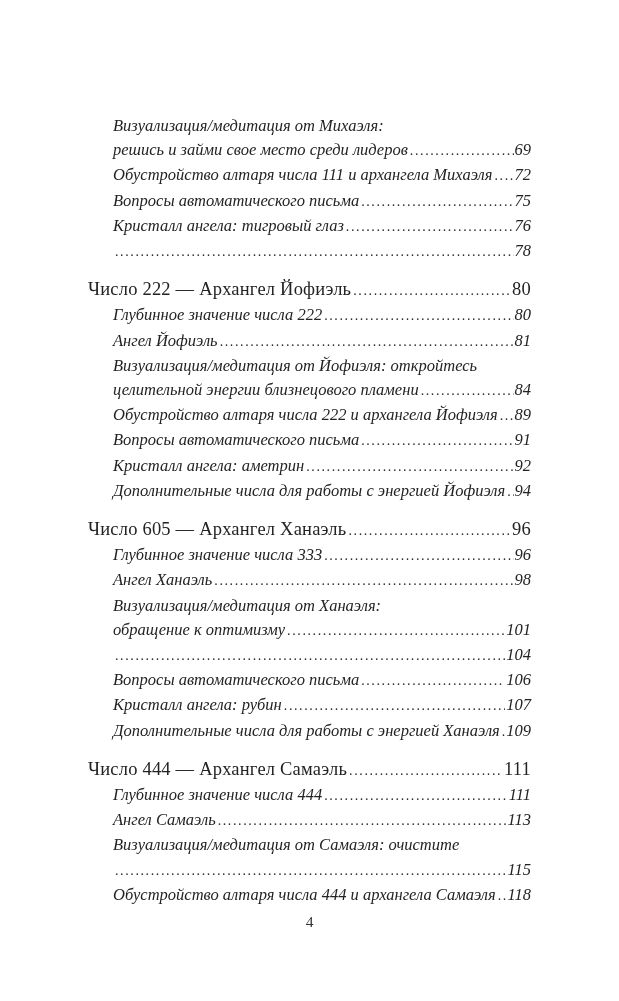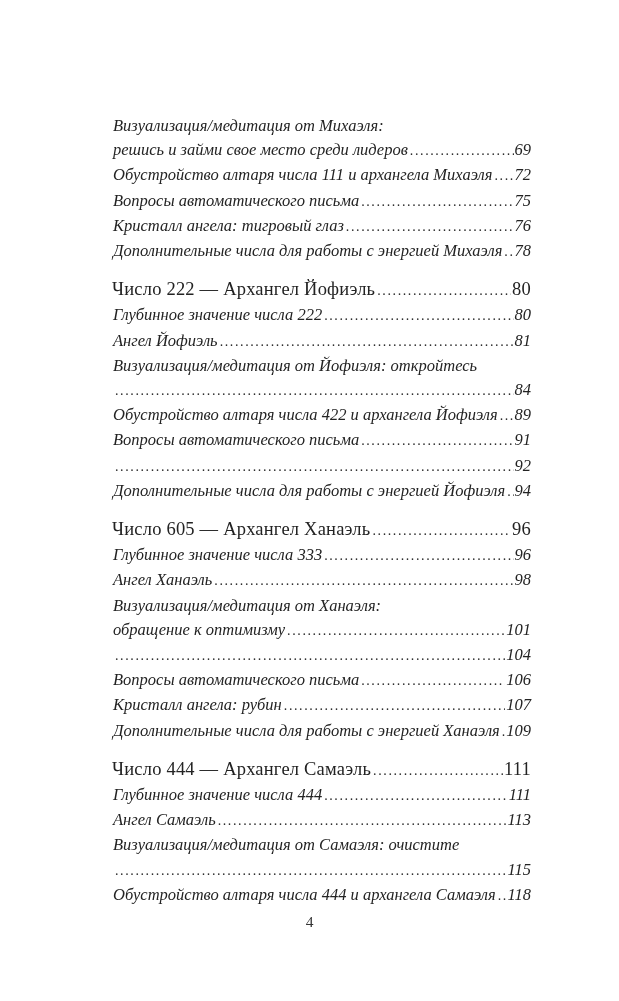--- a/index.html
+++ b/index.html
@@ -28,21 +28,20 @@
   .row.entry {
     font-style: italic;
     font-size: 16.5px;
     padding-left: 25px;
   }
   .row.heading {
     font-style: normal;
     font-size: 18.5px;
     margin-top: 13px;
     letter-spacing: 0.2px;
-    margin-left: 24px;
   }
   .title { flex: 0 0 auto; white-space: nowrap; }
   .leader {
     flex: 1 1 auto;
     min-width: 0;
     overflow: hidden;
     white-space: nowrap;
     font-style: normal;
     font-size: 14px;
     letter-spacing: 1.6px;
@@ -82,21 +81,20 @@
         <span class="title">Вопросы автоматического письма</span>
         <span class="leader">......................................................................................................................................................</span>
         <span class="pagenum">75</span>
       </div>
       <div class="row entry">
         <span class="title">Кристалл ангела: тигровый глаз</span>
         <span class="leader">......................................................................................................................................................</span>
         <span class="pagenum">76</span>
       </div>
       <div class="row entry">
-        <span class="title">Дополнительные числа для работы с энергией Михаэля</span>
         <span class="leader">......................................................................................................................................................</span>
         <span class="pagenum">78</span>
       </div>
       <div class="row heading">
         <span class="title">Число 222 — Архангел Йофиэль</span>
         <span class="leader">......................................................................................................................................................</span>
         <span class="pagenum">80</span>
       </div>
       <div class="row entry">
         <span class="title">Глубинное значение числа 222</span>
@@ -105,34 +103,36 @@
       </div>
       <div class="row entry">
         <span class="title">Ангел Йофиэль</span>
         <span class="leader">......................................................................................................................................................</span>
         <span class="pagenum">81</span>
       </div>
       <div class="row entry">
         <span class="title">Визуализация/медитация от Йофиэля: откройтесь</span>
       </div>
       <div class="row entry">
+        <span class="title">целительной энергии близнецового пламени</span>
         <span class="leader">......................................................................................................................................................</span>
         <span class="pagenum">84</span>
       </div>
       <div class="row entry">
-        <span class="title">Обустройство алтаря числа 422 и архангела Йофиэля</span>
+        <span class="title">Обустройство алтаря числа 222 и архангела Йофиэля</span>
         <span class="leader">......................................................................................................................................................</span>
         <span class="pagenum">89</span>
       </div>
       <div class="row entry">
         <span class="title">Вопросы автоматического письма</span>
         <span class="leader">......................................................................................................................................................</span>
         <span class="pagenum">91</span>
       </div>
       <div class="row entry">
+        <span class="title">Кристалл ангела: аметрин</span>
         <span class="leader">......................................................................................................................................................</span>
         <span class="pagenum">92</span>
       </div>
       <div class="row entry">
         <span class="title">Дополнительные числа для работы с энергией Йофиэля</span>
         <span class="leader">......................................................................................................................................................</span>
         <span class="pagenum">94</span>
       </div>
       <div class="row heading">
         <span class="title">Число 605 — Архангел Ханаэль</span>

